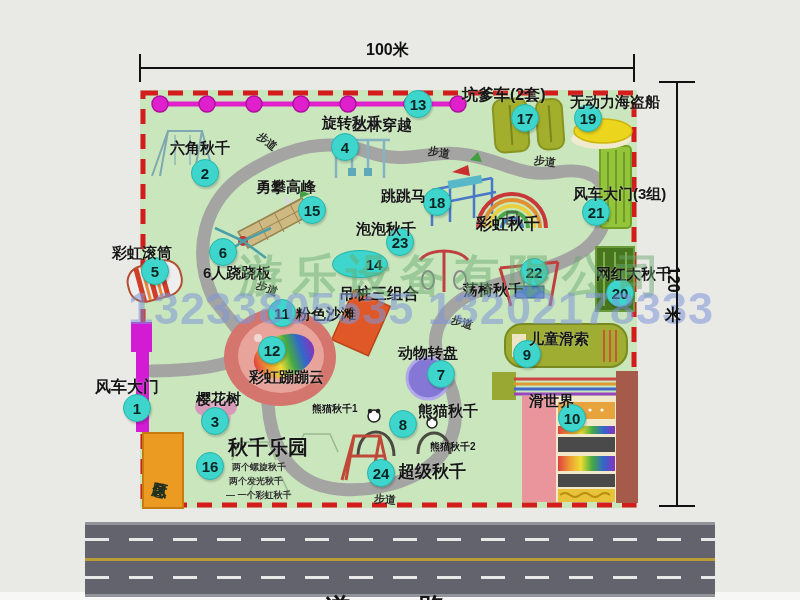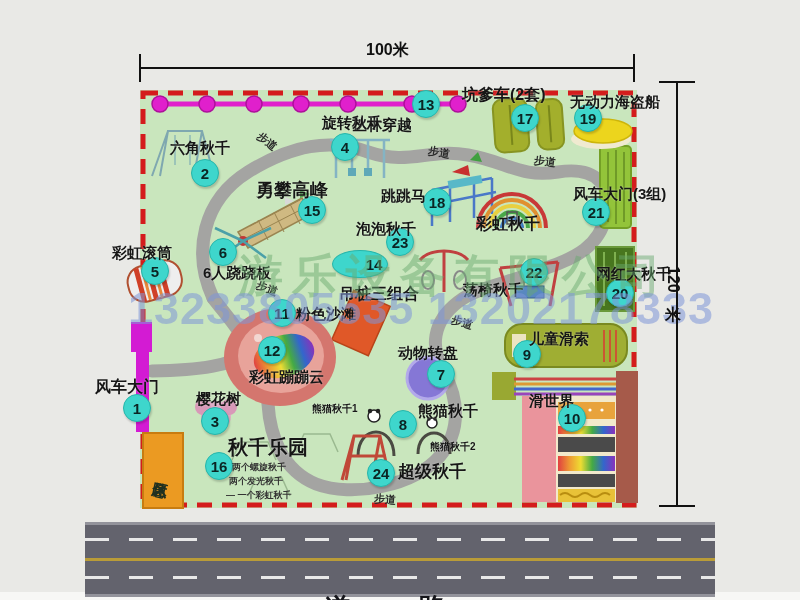--- a/index.html
+++ b/index.html
@@ -287,27 +287,27 @@
     <div class="badge" style="left: 403px; top: 424px;">8</div>
     <div class="label" style="left: 418px; top: 402px; font-size: 15px;">熊猫秋千</div>
     <div class="badge" style="left: 527px; top: 354px;">9</div>
     <div class="label" style="left: 529px; top: 330px; font-size: 15px;">儿童滑索</div>
     <div class="badge" style="left: 572px; top: 418px;">10</div>
     <div class="label" style="left: 529px; top: 392px; font-size: 15px;">滑世界</div>
     <div class="badge" style="left: 282px; top: 313px;">11</div>
     <div class="label" style="left: 296px; top: 305px; font-size: 15px;">粉色沙滩</div>
     <div class="badge" style="left: 272px; top: 350px;">12</div>
     <div class="label" style="left: 249px; top: 368px; font-size: 15px;">彩虹蹦蹦云</div>
-    <div class="badge" style="left: 418px; top: 104px; margin-left: 8px;">13</div>
+    <div class="badge" style="left: 418px; top: 104px;">13</div>
     <div class="label" style="left: 352px; top: 116px; font-size: 15px;">丛林穿越</div>
     <div class="badge" style="left: 360px; top: 264px; padding-left: 28px;">14</div>
     <div class="label" style="left: 339px; top: 284px; font-size: 16px;">吊桩三组合</div>
     <div class="badge" style="left: 312px; top: 210px;">15</div>
-    <div class="label" style="left: 256px; top: 178px; font-size: 18px;">勇攀高峰</div>
-    <div class="badge" style="left: 219px; top: 466px;">16</div>
+    <div class="label" style="left: 256px; top: 178px; font-size: 15px;">勇攀高峰</div>
+    <div class="badge" style="left: 210px; top: 466px;">16</div>
     <div class="label" style="left: 228px; top: 434px; font-size: 20px;">秋千乐园</div>
     <div class="badge" style="left: 525px; top: 118px;">17</div>
     <div class="label" style="left: 462px; top: 85px; font-size: 16px;">坑爹车(2套)</div>
     <div class="badge" style="left: 437px; top: 202px;">18</div>
     <div class="label" style="left: 381px; top: 187px; font-size: 15px;">跳跳马</div>
     <div class="badge" style="left: 588px; top: 118px;">19</div>
     <div class="label" style="left: 570px; top: 93px; font-size: 15px;">无动力海盗船</div>
     <div class="badge" style="left: 620px; top: 293px;">20</div>
     <div class="label" style="left: 596px; top: 265px; font-size: 15px;">网红大秋千</div>
     <div class="badge" style="left: 596px; top: 212px;">21</div>

